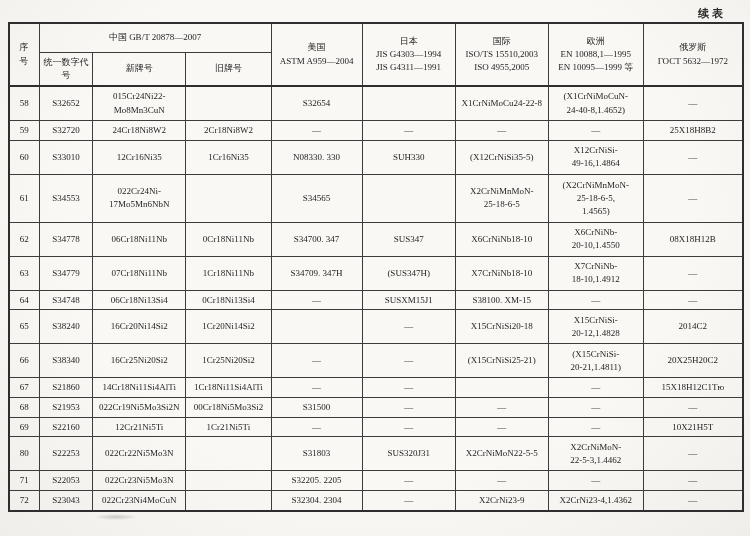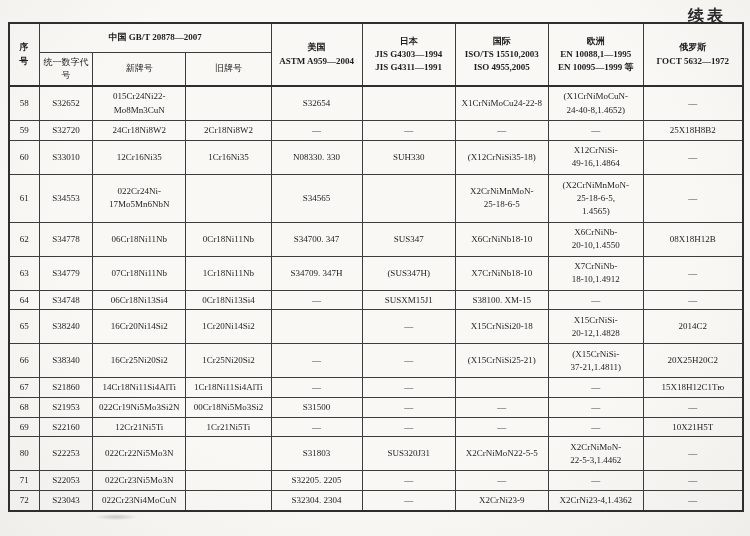--- a/index.html
+++ b/index.html
@@ -4,40 +4,40 @@
 <style>
   html,body{margin:0;padding:0;}
   body{
     width:750px;height:536px;position:relative;overflow:hidden;
     background:radial-gradient(ellipse at 50% 40%, #f9f8f5 60%, #efeeea 100%);
     font-family:"Liberation Serif","DejaVu Serif",serif;
     color:#1c1c1c;
   }
   .continued{
     position:absolute;top:6px;right:24px;
-    font-size:16px;letter-spacing:3px;color:#2a2a2a;font-weight:bold;
+    font-size:11px;letter-spacing:3px;color:#2a2a2a;font-weight:bold;
   }
   table.grades{
     position:absolute;left:8px;top:22px;width:736px;height:490px;
     border-collapse:collapse;table-layout:fixed;
     background:transparent;
   }
   table.grades th, table.grades td{
     border:1px solid #3c3c3c;
     padding:2px 2px;
     text-align:center;vertical-align:middle;
     font-size:9px;line-height:1.45;
     white-space:pre-line;
     color:#1d1d1d;
     font-weight:normal;
     overflow:hidden;
   }
   table.grades{border:2px solid #2e2e2e;}
   thead th{font-size:9.5px;line-height:1.5;}
-  thead tr.tier1 th{height:24px;font-weight:bold;}
+  thead tr.tier1 th{height:24px;}
   thead tr.tier2 th{height:28px;}
   thead{border-bottom:2px solid #2e2e2e;}
   th.seq-head{font-size:10px;line-height:1.6;letter-spacing:1px;}
   td.c-no{font-size:9.5px;}
   td.c-new, td.c-old{letter-spacing:0;}
   .smudge{
     position:absolute;left:95px;top:514px;width:42px;height:6px;
     background:radial-gradient(ellipse at center,#8a887f 0%,rgba(138,136,127,0) 75%);
     opacity:.4;border-radius:50%;
   }
@@ -111,21 +111,21 @@
     <td class="c-ru">25X18H8B2</td>
   </tr>
 
   <tr>
     <td class="c-no">60</td>
     <td class="c-uns">S33010</td>
     <td class="c-new">12Cr16Ni35</td>
     <td class="c-old">1Cr16Ni35</td>
     <td class="c-usa">N08330. 330</td>
     <td class="c-jp">SUH330</td>
-    <td class="c-iso">(X12CrNiSi35-18)</td>
+    <td class="c-iso">(X12CrNiSi35-5)</td>
     <td class="c-eu">X12CrNiSi-
 49-16,1.4864</td>
     <td class="c-ru">—</td>
   </tr>
 
   <tr>
     <td class="c-no">61</td>
     <td class="c-uns">S34553</td>
     <td class="c-new">022Cr24Ni-
 17Mo5Mn6NbN</td>
@@ -193,21 +193,21 @@
 
   <tr>
     <td class="c-no">66</td>
     <td class="c-uns">S38340</td>
     <td class="c-new">16Cr25Ni20Si2</td>
     <td class="c-old">1Cr25Ni20Si2</td>
     <td class="c-usa">—</td>
     <td class="c-jp">—</td>
     <td class="c-iso">(X15CrNiSi25-21)</td>
     <td class="c-eu">(X15CrNiSi-
-37-21,1.4811)</td>
+20-21,1.4811)</td>
     <td class="c-ru">20X25H20C2</td>
   </tr>
 
   <tr>
     <td class="c-no">67</td>
     <td class="c-uns">S21860</td>
     <td class="c-new">14Cr18Ni11Si4AlTi</td>
     <td class="c-old">1Cr18Ni11Si4AlTi</td>
     <td class="c-usa">—</td>
     <td class="c-jp">—</td>

